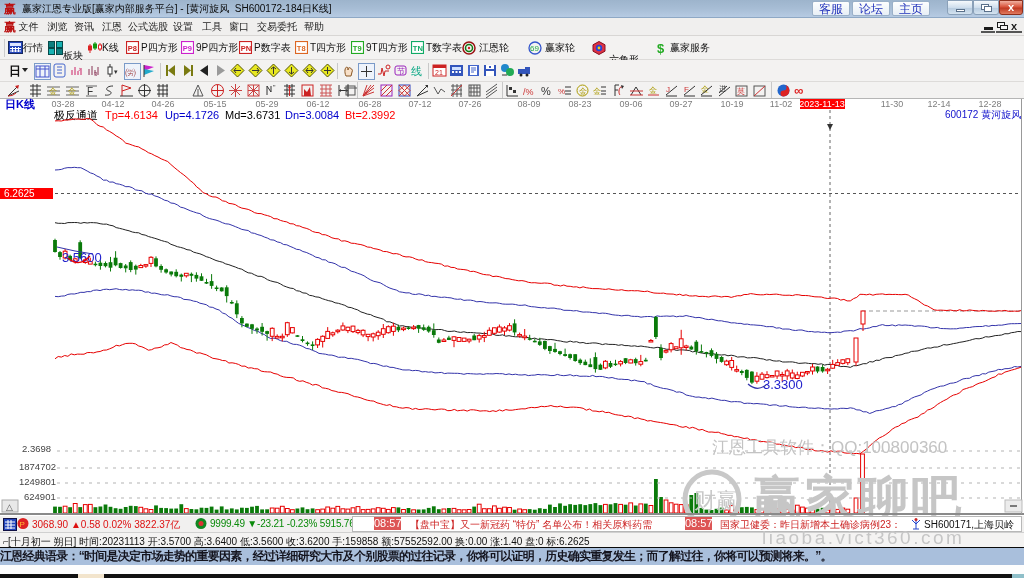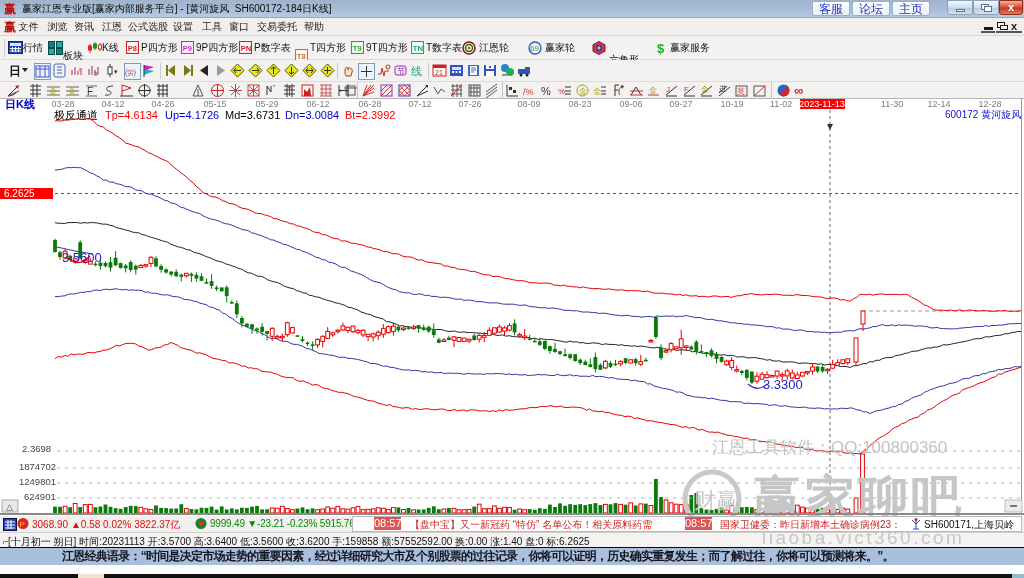--- a/index.html
+++ b/index.html
@@ -100,21 +100,21 @@
 <div class="abs" style="left:181px;top:5px"><svg width="13" height="13">
         <rect x="0.5" y="0.5" width="12" height="12" fill="#ffffff" stroke="#cc22cc" stroke-width="1.2"></rect>
         <text x="1.8" y="9.5" font-size="7.5" font-weight="bold" fill="#cc22cc" font-family="Liberation Sans">P9</text>
       </svg></div>
 <div class="abs" style="left:196px;top:5px">9P四方形</div>
 <div class="abs" style="left:239px;top:5px"><svg width="13" height="13">
         <rect x="0.5" y="0.5" width="12" height="12" fill="#ffffff" stroke="#cc2222" stroke-width="1.2"></rect>
         <text x="1.8" y="9.5" font-size="7.5" font-weight="bold" fill="#cc2222" font-family="Liberation Sans">PN</text>
       </svg></div>
 <div class="abs" style="left:254px;top:5px">P数字表</div>
-<div class="abs" style="left:295px;top:13px"><svg width="13" height="13">
+<div class="abs" style="left:295px;top:5px"><svg width="13" height="13">
         <rect x="0.5" y="0.5" width="12" height="12" fill="#ffffff" stroke="#dd6622" stroke-width="1.2"></rect>
         <text x="1.8" y="9.5" font-size="7.5" font-weight="bold" fill="#dd6622" font-family="Liberation Sans">T8</text>
       </svg></div>
 <div class="abs" style="left:310px;top:5px">T四方形</div>
 <div class="abs" style="left:351px;top:5px"><svg width="13" height="13">
         <rect x="0.5" y="0.5" width="12" height="12" fill="#ffffff" stroke="#22aa22" stroke-width="1.2"></rect>
         <text x="1.8" y="9.5" font-size="7.5" font-weight="bold" fill="#22aa22" font-family="Liberation Sans">T9</text>
       </svg></div>
 <div class="abs" style="left:366px;top:5px">9T四方形</div>
 <div class="abs" style="left:411px;top:5px"><svg width="13" height="13">
@@ -1114,20 +1114,20 @@
 <div class="abs" style="left:910px;top:1px"><svg width="12" height="13">
         <path d="M6,3 L6,12 M2,3 L6,7 L10,3 M3,12 h6" stroke="#2244cc" fill="none"></path>
         <circle cx="6" cy="2.5" r="1.5" fill="#cc2222"></circle>
       </svg></div>
 <div class="abs" style="left:924px;top:2px;color:#111">SH600171,上海贝岭</div>
   </div>
 <div class="sb2">
   <span class="abs" style="left:3px;top:3px;color:#555">⌐</span>
   <span class="abs" style="left:8px;top:2px">[十月初一  朔日] 时间:20231113 开:3.5700 高:3.6400 低:3.5600 收:3.6200 手:159858 额:57552592.00 换:0.00 涨:1.40 盘:0 标:6.2625</span>
 </div>
-<div class="banner"><span style="margin-left:62px">江恩经典语录：“时间是决定市场走势的重要因素，经过详细研究大市及个别股票的过往记录，你将可以证明，历史确实重复发生；而了解过往，你将可以预测将来。”。</span></div>
+<div class="banner"><span style="">江恩经典语录：“时间是决定市场走势的重要因素，经过详细研究大市及个别股票的过往记录，你将可以证明，历史确实重复发生；而了解过往，你将可以预测将来。”。</span></div>
 <div class="abs" style="left:0;top:565px;width:1024px;height:13px;background:#fdfdfd"></div>
 <div class="abs" style="left:0;top:574px;width:1024px;height:4px;background:#111111"></div>
 <div class="abs" style="left:78px;top:574px;width:26px;height:4px;background:#f2e4cc"></div>
 <div class="abs" style="left:1012px;top:574px;width:12px;height:4px;background:#8fbfc9"></div>
 <div class="abs" style="left:735px;top:472px;width:290px;height:78px;pointer-events:none"><svg width="290" height="78">
       <text x="27" y="72" font-size="19" fill="#c6c6c6" font-family="Liberation Sans" letter-spacing="2.5">liaoba.vict360.com</text>
     </svg></div>
 
 </body></html>

